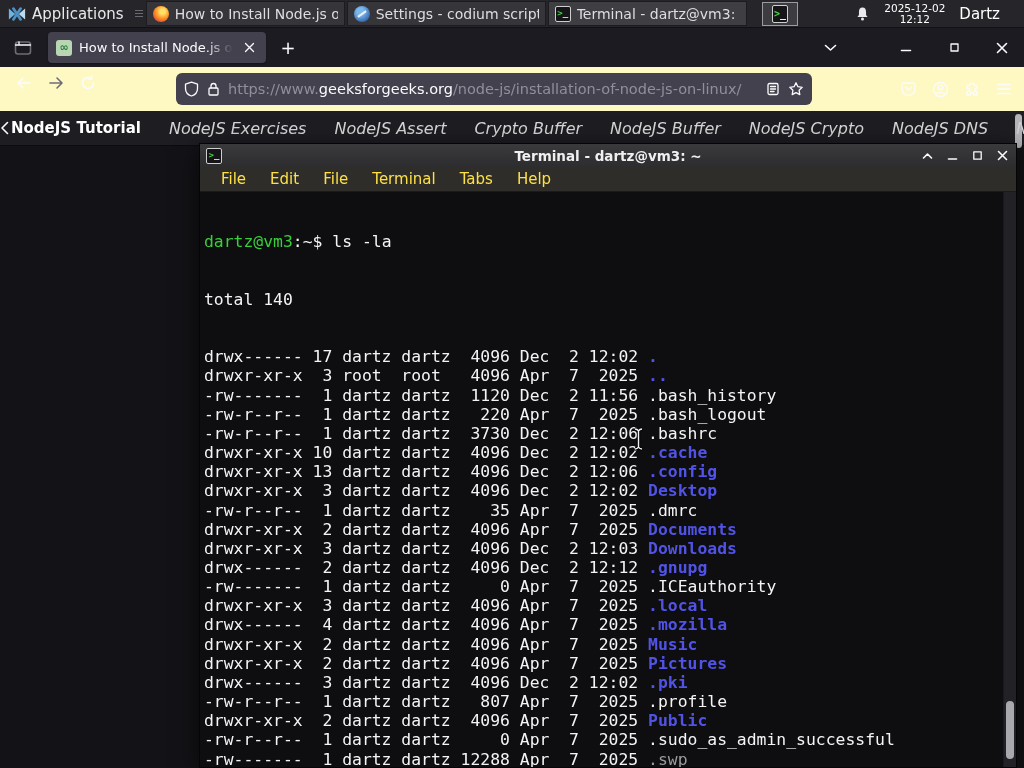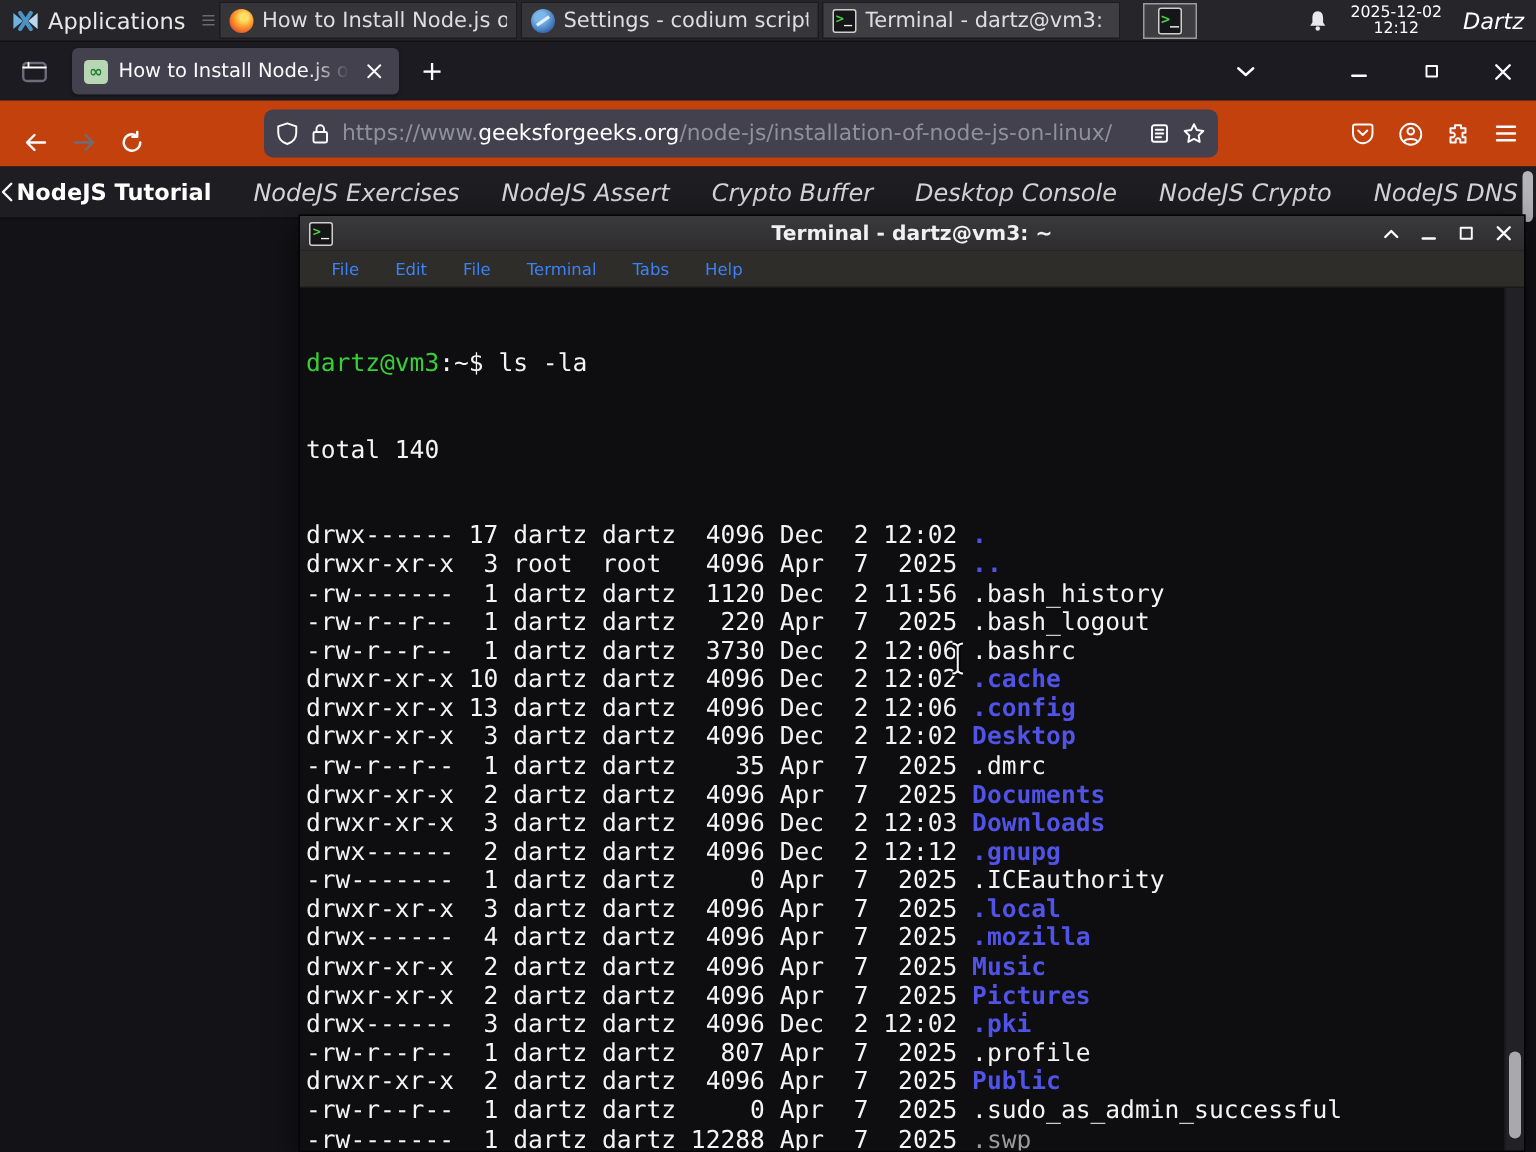--- a/index.html
+++ b/index.html
@@ -17,38 +17,38 @@
   .win-btn.active { background:#3e3e43; }
   .win-btn span.lbl { overflow:hidden; white-space:nowrap; }
   .icon16 { width:16px; height:16px; flex:0 0 16px; }
   .ff-ball { border-radius:50%; background:radial-gradient(circle at 60% 35%, #ffe066 0 18%, #ff9a2a 45%, #e4572e 75%, #b5402a 100%); }
   .codium-ball { border-radius:50%; background:radial-gradient(circle at 40% 35%, #7db8e8 0 25%, #3b6fb5 70%, #2a4f86 100%); position:relative; }
   .codium-ball:after { content:""; position:absolute; left:3px; top:7px; width:10px; height:2px; background:#e8f2fb; transform:rotate(-35deg); }
   .term-ic { background:#161618; border:1px solid #cfcfcf; border-radius:2px; color:#e9f5e9; font-family:"DejaVu Sans Mono",monospace; font-size:9px; line-height:13px; text-align:center; font-weight:bold; }
   .term-ic b { color:#49d149; }
   #tray { position:absolute; left:762px; top:2px; width:36px; height:24px; display:flex; align-items:center; justify-content:center; border:1px solid #9a9aa0; background:#3c3c41; }
   #tray .term-ic { width:18px; height:18px; font-size:10px; line-height:15px; }
-  #panel-right { position:absolute; right:0; top:0; height:28px; display:flex; align-items:center; gap:14px; padding-right:8px; }
+  #panel-right { position:absolute; right:16px; top:0; height:28px; display:flex; align-items:center; gap:14px; padding-right:8px; }
   #clock { text-align:center; color:#ffffff; font-size:10.5px; line-height:11.5px; }
-  #whoami { color:#ffffff; font-size:15px;font-style:italic; }
+  #whoami { color:#ffffff; font-size:15px; }
   .bell-svg { width:15px; height:16px; }
 
   
   #tabstrip { position:absolute; left:0; top:28px; width:1024px; height:39px; background:#1c1b22; display:flex; align-items:center; }
   #ffview-btn { width:30px; height:26px; margin-left:8px; display:flex; align-items:center; justify-content:center; border-radius:4px; }
   #tab-active { position:relative; margin-left:10px; width:218px; height:31px; background:#42414d; border-radius:4px; display:flex; align-items:center; gap:7px; padding:0 8px; color:#fbfbfe; font-size:13px; box-shadow:0 1px 2px rgba(0,0,0,.4); }
   #tab-active .lbl { flex:1; overflow:hidden; white-space:nowrap; -webkit-mask-image:linear-gradient(90deg,#000 82%,transparent); mask-image:linear-gradient(90deg,#000 82%,transparent); }
   .gfg-fav { width:16px; height:16px; flex:0 0 16px; background:#b9d6b4; border-radius:3px; color:#1e7d32; font-weight:bold; font-size:11px; line-height:15px; text-align:center; }
   .tab-close { width:18px; height:18px; display:flex; align-items:center; justify-content:center; border-radius:3px; }
   #newtab-btn { width:28px; height:28px; margin-left:8px; display:flex; align-items:center; justify-content:center; color:#fbfbfe; font-size:18px; border-radius:4px; }
   #tabstrip-right { position:absolute; right:0; top:28px; height:39px; display:flex; align-items:center; gap:24px; padding-right:10px; }
   .ctrl-glyph { display:flex; align-items:center; justify-content:center; width:24px; height:24px; }
 
   
-  #toolbar { position:absolute; left:0; top:67px; width:1024px; height:44px; background:#c2410c; display:flex; align-items:flex-end; }
+  #toolbar { position:absolute; left:0; top:67px; width:1024px; height:44px; background:#fef9c3; display:flex; align-items:flex-start; }
   .nav-btn { width:32px; height:32px; display:flex; align-items:center; justify-content:center; border-radius:4px; }
   #btn-back { margin-left:8px; }
   #urlbar { position:absolute; left:176px; top:6px; width:636px; height:32px; background:#42414d; border-radius:6px; display:flex; align-items:center; padding:0 8px; gap:8px; }
   #url-text { flex:1; font-size:14.5px; color:#8f8f9d; white-space:nowrap; overflow:hidden; }
   #url-text .domain { color:#fbfbfe; }
   #toolbar-right { position:absolute; right:0; top:0; height:44px; display:flex; align-items:center; gap:15px; padding-right:12px; }
 
   
   #subnav { position:absolute; left:0; top:111px; width:1024px; height:35px; background:#1d1d22; border-bottom:1px solid #0c0c0e; display:flex; align-items:center; color:#dcdcdc; }
   #subnav .chev { width:20px; display:flex; align-items:center; justify-content:center; }
@@ -58,21 +58,21 @@
   #page-scrollthumb { position:absolute; right:2px; top:114px; width:7px; height:34px; border-radius:4px; background:#cfcfd4; opacity:.85; }
 
   
   #terminal { position:absolute; left:199px; top:143px; width:818px; height:625px; background:#0e0e11; border:1px solid #050506; box-shadow:0 6px 22px rgba(0,0,0,.65); display:flex; flex-direction:column; }
   #term-titlebar { height:23px; background:linear-gradient(#3a3a3d,#2d2d30); display:flex; align-items:center; padding:0 6px; flex:0 0 23px; }
   #term-titlebar .term-ic { width:16px; height:16px; font-size:9px; line-height:13px; }
   #term-title { position:absolute; left:0; right:0; text-align:center; color:#f0f0f0; font-weight:bold; font-size:13.5px; pointer-events:none; }
   #term-controls { margin-left:auto; display:flex; gap:9px; z-index:2; }
   #term-controls .ctrl-glyph { width:16px; height:16px; }
   #term-menubar { height:25px; background:#2e2d2a; display:flex; align-items:center; padding-left:10px; gap:2px; flex:0 0 25px; border-bottom:1px solid #1a1a18; }
-  .menu-item { color:#3b82f6; font-size:11px; padding:2px 11px;text-align:right; }
+  .menu-item { color:#fde047; font-size:15px; padding:2px 11px;text-align:right; }
   #term-body { position:relative; flex:1; overflow:hidden; background:#0e0e11; }
   #term-text { position:absolute; left:4px; top:2px; font-family:"DejaVu Sans Mono","Liberation Mono",monospace; font-size:16.4px; line-height:19.15px; color:#f4f4f4; white-space:pre; }
   .t-green { color:#38d038; font-weight:normal; }
   .t-dir { color:#5153e6; font-weight:bold; }
   .t-dim { color:#9b9b9b; }
   #term-scrollbar { position:absolute; right:0; top:0; bottom:0; width:13px; background:#222226; border-left:1px solid #1a1a1d; }
   #term-scrollthumb { position:absolute; right:2px; bottom:8px; width:8px; height:58px; border-radius:4px; background:#a9a9ad; }
 
   
   #ibeam { position:absolute; left:633px; top:427px; width:11px; height:24px; pointer-events:none; }
@@ -227,21 +227,21 @@
     <div class="chev">
       <svg width="9" height="14" viewBox="0 0 9 14">
           <path d="M7.5 1.5 L2 7 L7.5 12.5" class="s"></path>
         </svg>
     </div>
     <div id="subnav-active">NodeJS Tutorial</div>
     <div id="subnav-items" style="display:flex;align-items:center;">
         <div class="subnav-item">NodeJS Exercises</div>
         <div class="subnav-item">NodeJS Assert</div>
         <div class="subnav-item">Crypto Buffer</div>
-        <div class="subnav-item">Desktop Console</div>
+        <div class="subnav-item">NodeJS Buffer</div>
         <div class="subnav-item">NodeJS Crypto</div>
         <div class="subnav-item">NodeJS DNS</div>
         <div class="subnav-item">Node</div>
       </div>
     <div class="chev" style="margin-left:-10px;">
       <svg width="9" height="14" viewBox="0 0 9 14">
           <path d="M1.5 1.5 L7 7 L1.5 12.5" class="s"></path>
         </svg>
     </div>
     <div id="subnav-search">

